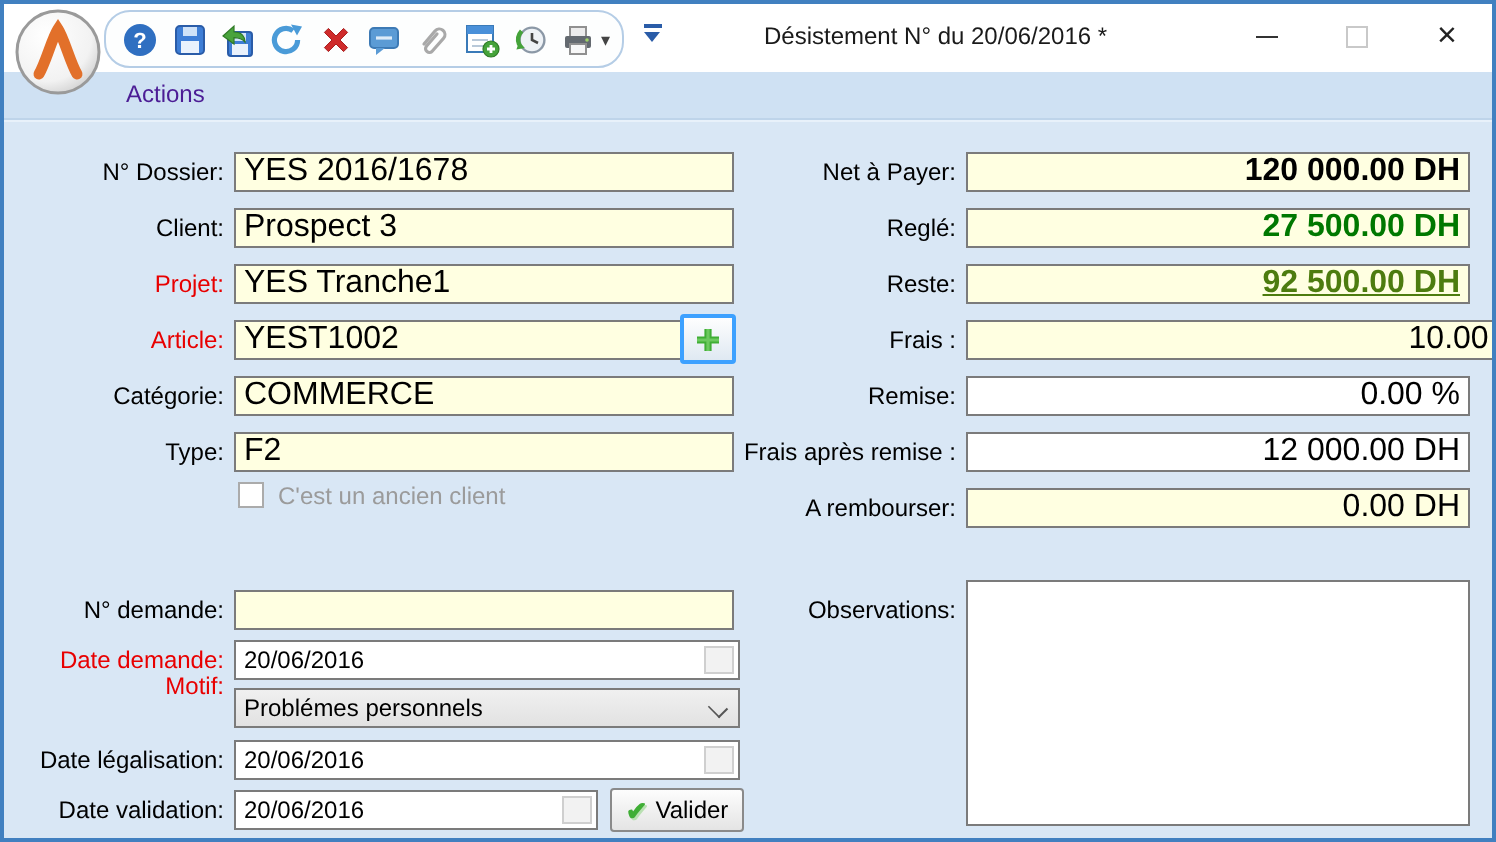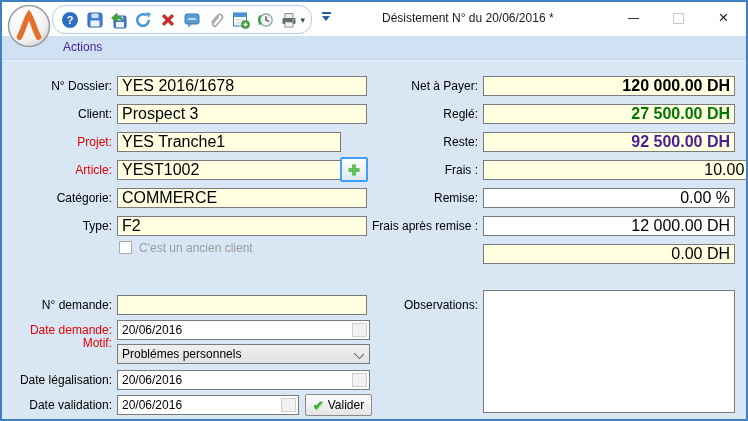--- a/index.html
+++ b/index.html
@@ -25,21 +25,21 @@
   
   .content{position:absolute;left:0;top:58px;width:100%;height:359px;background:#d9e7f5;border-top:1px solid #e8f1fa;box-sizing:border-box;font-size:12px;}
   .lab{position:absolute;width:110px;text-align:right;height:20px;line-height:20px;color:#000;white-space:nowrap;}
   .lab.r{color:#e80000;}
   .lab.wide{width:120px;}
   .fld{position:absolute;height:20px;border:1px solid #7b7b7b;background:#ffffe1;font-size:16px;font-family:"Liberation Sans",sans-serif;padding:0 4px;box-sizing:border-box;color:#000;}
   .fld.white{background:#ffffff;}
   .fld.num{text-align:right;}
   .fld.b{font-weight:bold;}
   .fld.green{color:#007800;}
-  .fld.red{color:#4c1d95;}
+  .fld.red{color:#4d7c0f;text-decoration:underline;}
   input.fld{outline:none;}
   .datewrap{position:absolute;height:20px;border:1px solid #7b7b7b;background:#ffffff;box-sizing:border-box;}
   .datewrap input{position:absolute;left:0;top:0;width:100%;height:100%;border:none;background:transparent;font-size:12px;font-family:inherit;padding:0 4px;box-sizing:border-box;outline:none;}
   .datebtn{position:absolute;right:2px;top:2px;width:15px;height:14px;background:#f2f2f2;border:1px solid #cfcfcf;box-sizing:border-box;cursor:pointer;}
   .combo{position:absolute;height:20px;border:1px solid #7b7b7b;background:linear-gradient(#f0f0f0,#e2e2e2);box-sizing:border-box;line-height:18px;padding:0 4px;cursor:pointer;}
   .combo .chev{position:absolute;right:6px;top:7px;width:7px;height:7px;border-right:1.5px solid #555;border-bottom:1.5px solid #555;transform:rotate(45deg) scale(1,0.8);margin-top:-2px;}
   .cbbox{position:absolute;width:13px;height:13px;background:#fff;border:1px solid #ababab;box-sizing:border-box;cursor:pointer;}
   .cblab{position:absolute;color:#9b9b9b;height:14px;line-height:14px;}
   .plusbtn{position:absolute;width:28px;height:25px;border:2px solid #3da1ff;background:linear-gradient(#fefefe,#dfe9f2);border-radius:2px;display:flex;align-items:center;justify-content:center;box-sizing:border-box;cursor:pointer;}
   .validbtn{position:absolute;height:22px;border:1px solid #8a8a8a;background:linear-gradient(#fdfdfd,#e4e4e4);border-radius:2px;display:flex;align-items:center;justify-content:center;gap:4px;font-size:12px;color:#000;cursor:pointer;box-sizing:border-box;}
@@ -164,21 +164,21 @@
 
   <div class="content">
 
     <div class="lab" style="top:15px;">N° Dossier:</div>
     <input class="fld" style="left: 115px; top: 15px; width: 250px;" readonly="" value="YES 2016/1678">
 
     <div class="lab" style="top:43px;">Client:</div>
     <input class="fld" style="left: 115px; top: 43px; width: 250px;" readonly="" value="Prospect 3">
 
     <div class="lab r" style="top:71px;">Projet:</div>
-    <input class="fld" style="left: 115px; top: 71px; width: 224px;" readonly="" value="YES Tranche1">
+    <input class="fld" style="left: 115px; top: 71px; width: 250px;" readonly="" value="YES Tranche1">
 
     <div class="lab r" style="top:99px;">Article:</div>
     <input class="fld" style="left: 115px; top: 99px; width: 248px;" readonly="" value="YEST1002">
     <div class="plusbtn" style="left:338px;top:96px;">
       <svg width="16" height="16" viewBox="0 0 16 16">
           <path d="M8 2.5 v11 M2.5 8 h11" stroke="#3fae35" stroke-width="3.6"></path>
           <path d="M8 2.5 v11 M2.5 8 h11" stroke="#6cc95f" stroke-width="1.6"></path>
         </svg>
     </div>
 
@@ -202,20 +202,21 @@
 
     <div class="lab wide" style="left:356px;top:99px;">Frais :</div>
     <input class="fld num" style="left: 481px; top: 99px; width: 285px;" readonly="" value="10.00 %">
 
     <div class="lab wide" style="left:356px;top:127px;">Remise:</div>
     <input class="fld num white" style="left: 481px; top: 127px; width: 252px;" readonly="" value="0.00 %">
 
     <div class="lab wide" style="left:356px;top:155px;">Frais après remise :</div>
     <input class="fld num white" style="left: 481px; top: 155px; width: 252px;" readonly="" value="12 000.00 DH">
 
+    <div class="lab wide" style="left:356px;top:183px;">A rembourser:</div>
     <input class="fld num" style="left: 481px; top: 183px; width: 252px;" readonly="" value="0.00 DH">
 
     <div class="lab" style="top:234px;">N° demande:</div>
     <input class="fld" style="left: 115px; top: 234px; width: 250px;" value="">
 
     <div class="lab r" style="top:259px;">Date demande:</div>
     <div class="datewrap" style="left:115px;top:259px;width:253px;">
       <input readonly="" value="20/06/2016" style="">
       <span class="datebtn"></span>
     </div>

